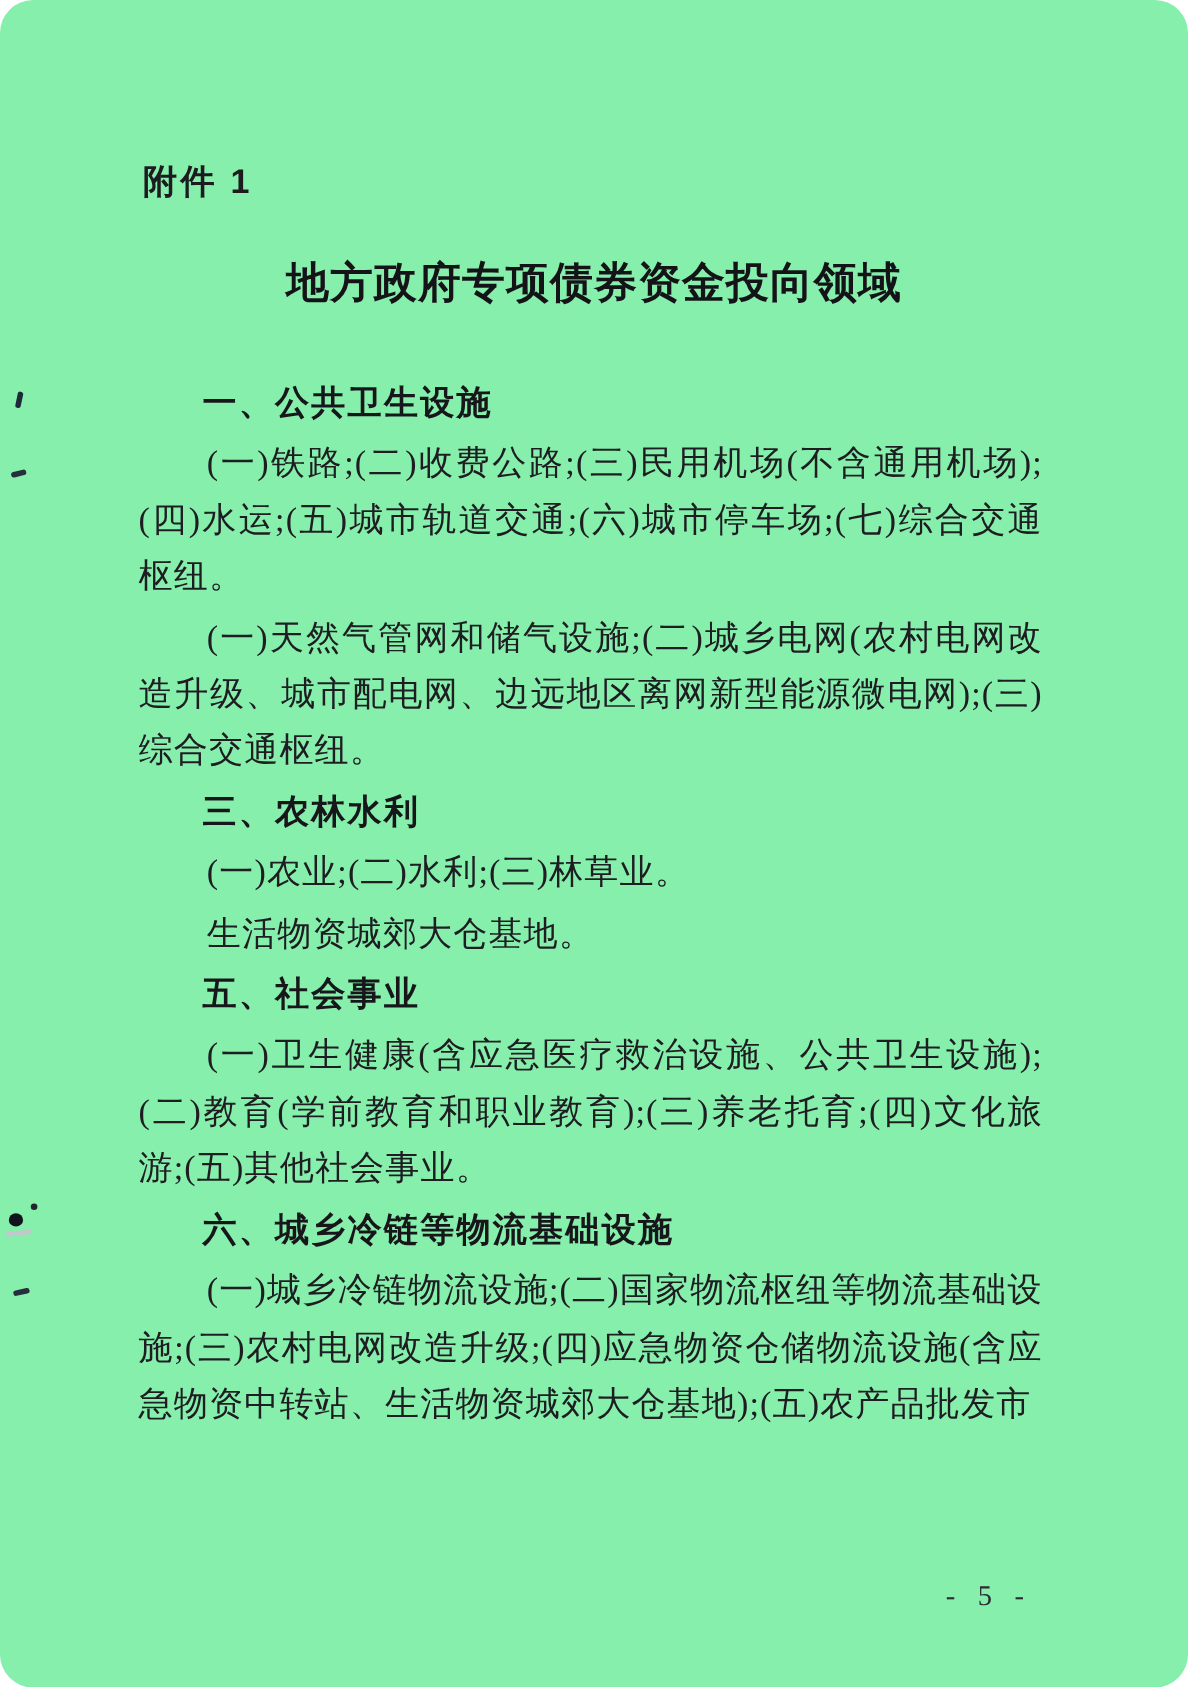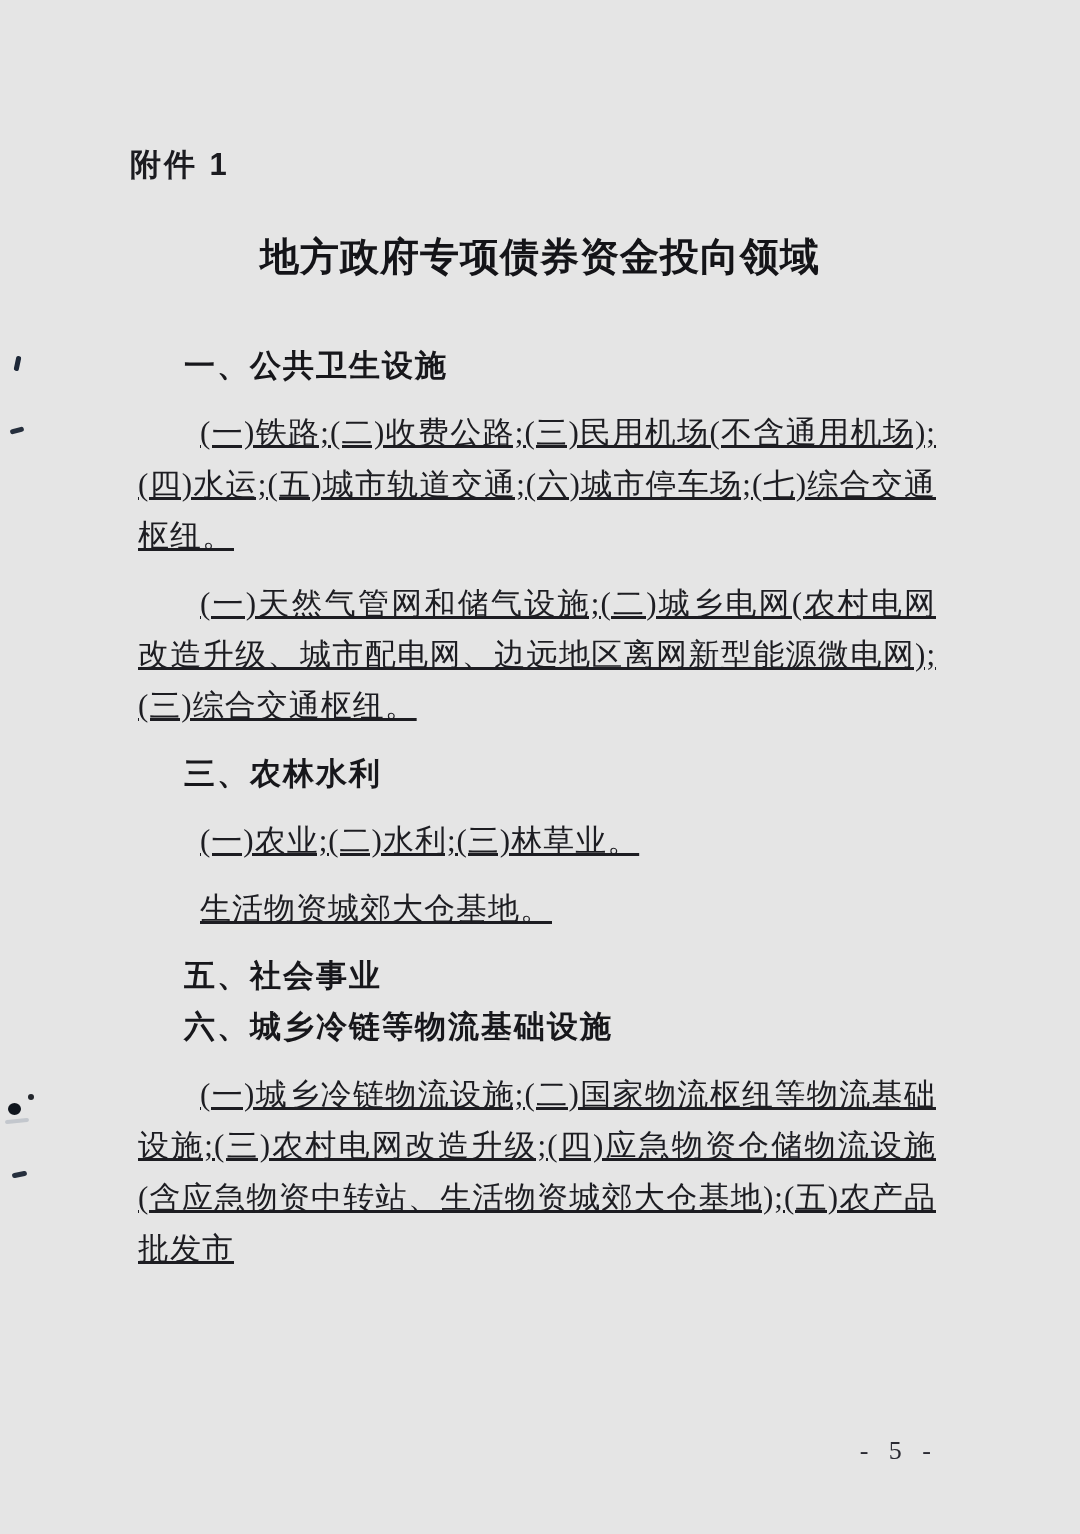--- a/index.html
+++ b/index.html
@@ -1,22 +1,23 @@
 <!DOCTYPE html>
 <html><head>
 <meta charset="utf-8">
 <style>
   html,body{margin:0;padding:0;}
   body{background:#ffffff;font-family:"Liberation Serif",serif;}
   .page{
     position:relative;
     width:1080px;height:1534px;
-    background:#e5e5e5;
+    background:#86efac;
     color:#1c1c1e;
     overflow:hidden;
+    border-radius:30px;
   }
   .attachment-label{
     position:absolute;top:144px;left:130px;
     font-family:"Liberation Sans",sans-serif;
     font-weight:600;font-size:31px;letter-spacing:3px;
     color:#1b1b20;
   }
   .doc-title{
     position:absolute;top:230px;left:0;width:100%;
     margin:0;text-align:center;
@@ -32,22 +33,22 @@
     color:#1d1d22;
   }
   .sec-heading{
     margin:0;
     font-family:"Liberation Sans",sans-serif;
     font-weight:bold;font-size:31px;line-height:51.4px;
     text-indent:2em;letter-spacing:2px;
     color:#17171b;
   }
   .sec-body{
-    margin:16px;
-    text-indent:2em;letter-spacing:1px;text-decoration:underline;
+    margin:4px;
+    text-indent:2em;letter-spacing:1px;
   }
   .page-number{
     position:absolute;right:142px;bottom:68px;
     font-family:"Liberation Serif",serif;
     font-size:26px;letter-spacing:7px;
     color:#2b2b33;
   }
   .ink-mark{position:absolute;background:#1d2734;}
   .mark-tick-top{left:15px;top:356px;width:5px;height:15px;border-radius:2px;transform:rotate(12deg);background:#1e2838;}
   .mark-dash-top{left:10px;top:428px;width:14px;height:5px;border-radius:3px;transform:rotate(-14deg);background:#262f3d;}
@@ -71,20 +72,21 @@
     <p class="sec-body">(一)铁路;(二)收费公路;(三)民用机场(不含通用机场);(四)水运;(五)城市轨道交通;(六)城市停车场;(七)综合交通枢纽。</p>
 
     <p class="sec-body">(一)天然气管网和储气设施;(二)城乡电网(农村电网改造升级、城市配电网、边远地区离网新型能源微电网);(三)综合交通枢纽。</p>
 
     <h2 class="sec-heading">三、农林水利</h2>
     <p class="sec-body">(一)农业;(二)水利;(三)林草业。</p>
 
     <p class="sec-body">生活物资城郊大仓基地。</p>
 
     <h2 class="sec-heading">五、社会事业</h2>
+    <p class="sec-body">(一)卫生健康(含应急医疗救治设施、公共卫生设施);(二)教育(学前教育和职业教育);(三)养老托育;(四)文化旅游;(五)其他社会事业。</p>
 
     <h2 class="sec-heading">六、城乡冷链等物流基础设施</h2>
     <p class="sec-body">(一)城乡冷链物流设施;(二)国家物流枢纽等物流基础设施;(三)农村电网改造升级;(四)应急物资仓储物流设施(含应急物资中转站、生活物资城郊大仓基地);(五)农产品批发市</p>
 
   </div>
 
   <div class="ink-mark mark-tick-top"></div>
   <div class="ink-mark mark-dash-top"></div>
   <div class="ink-mark mark-dot-big"></div>
   <div class="ink-mark mark-dot-small"></div>

